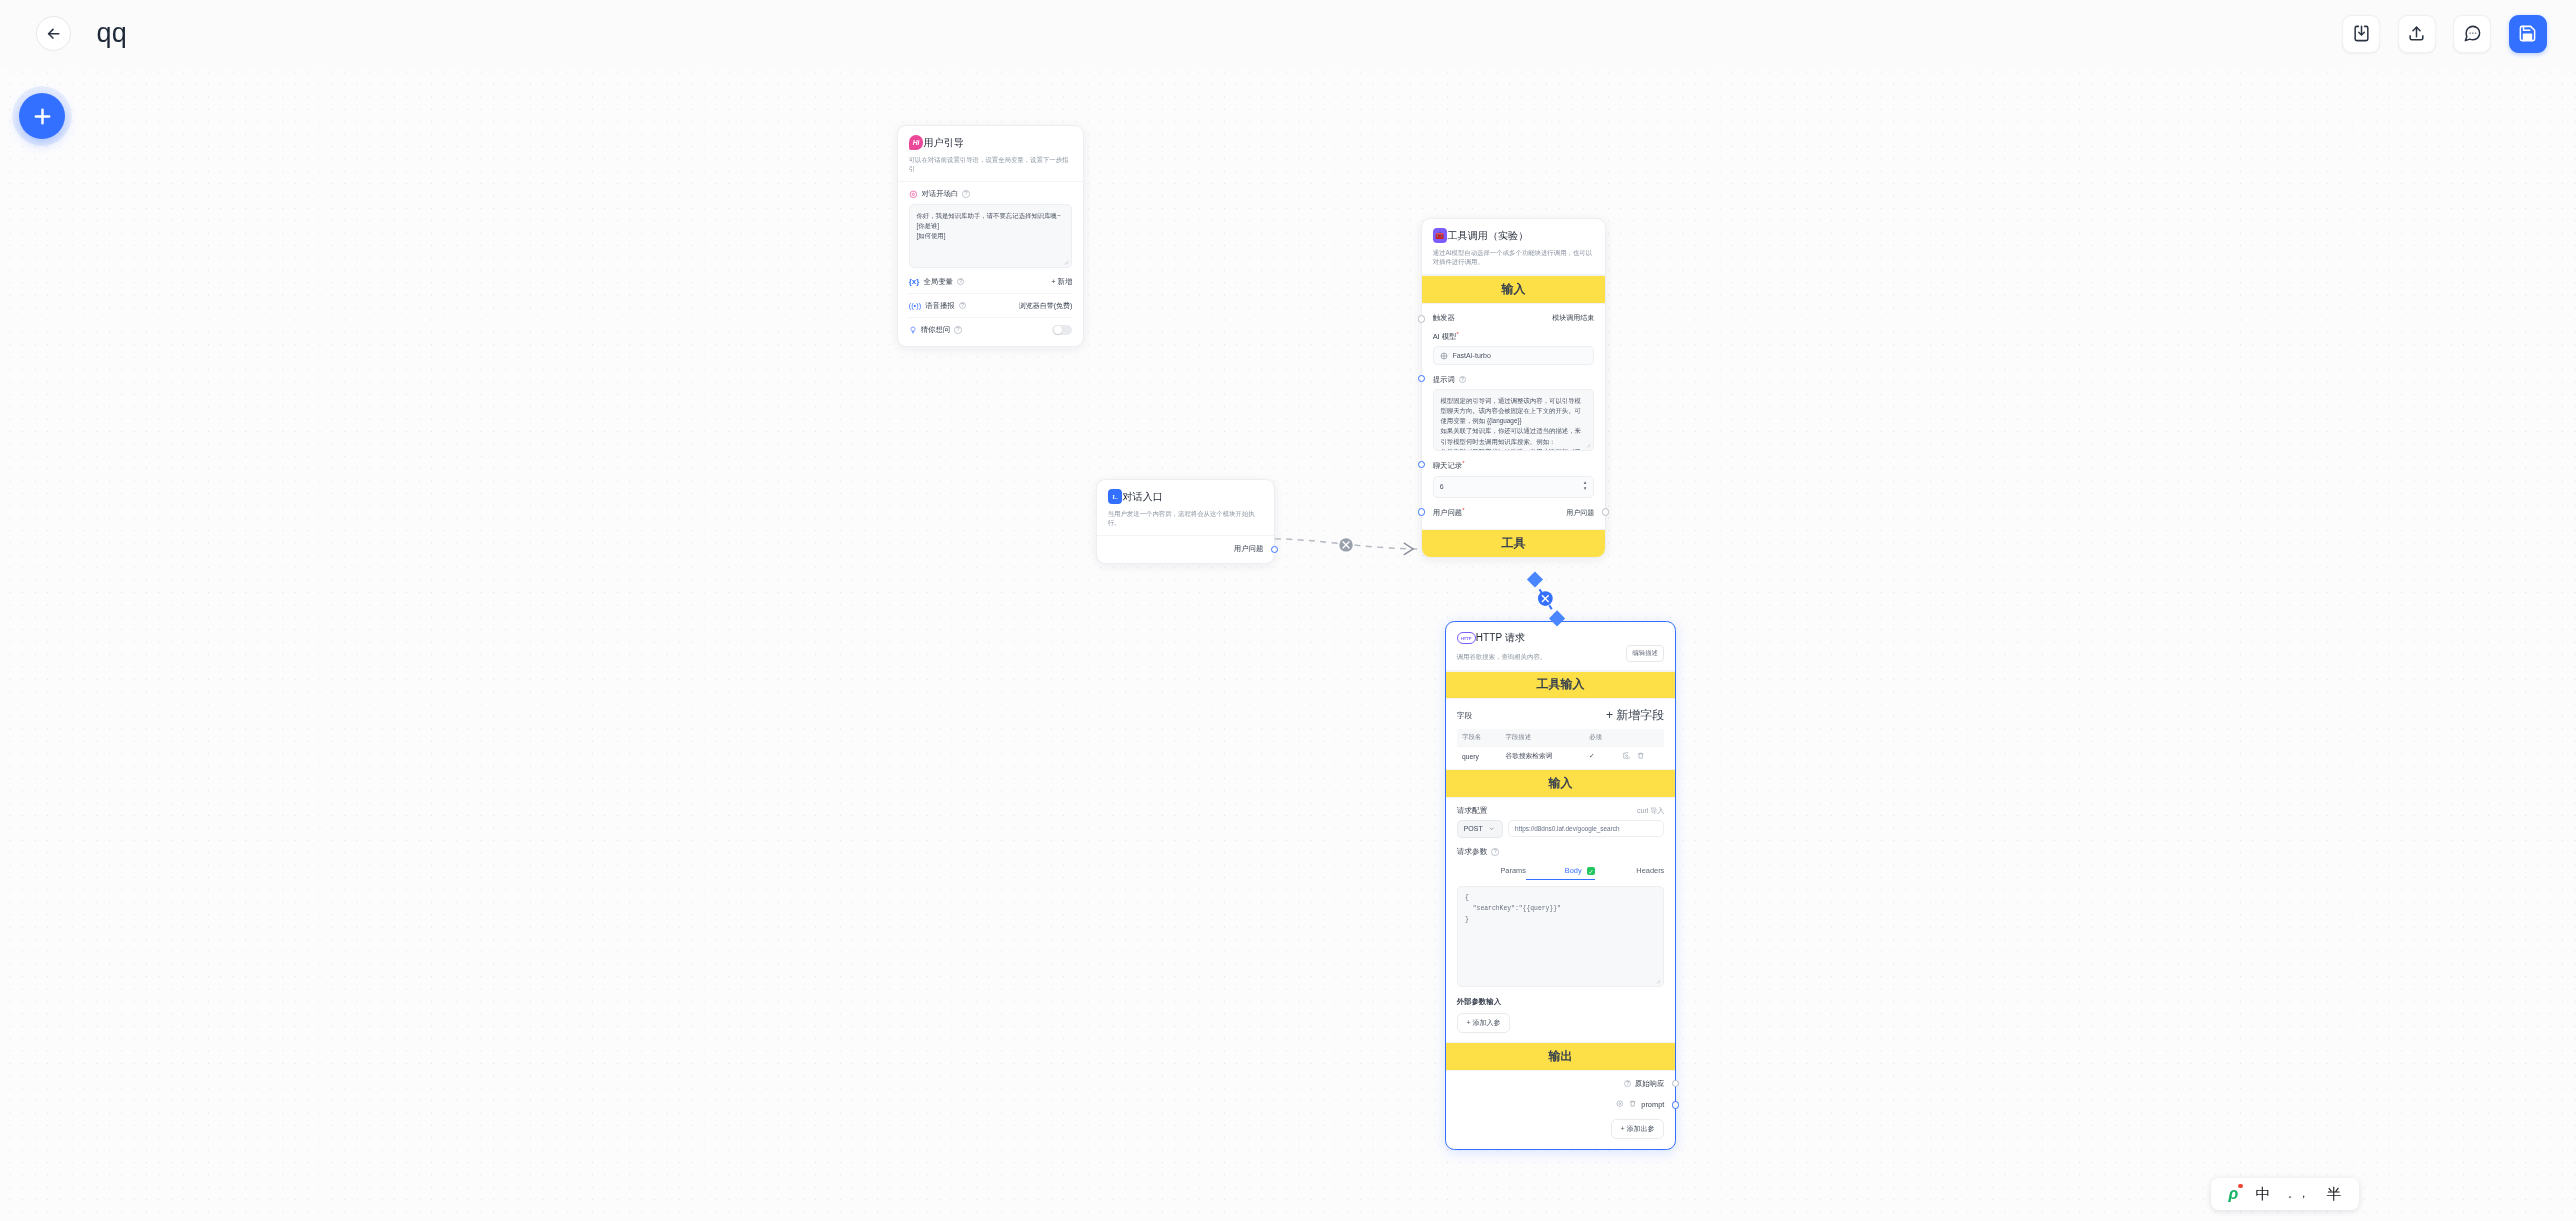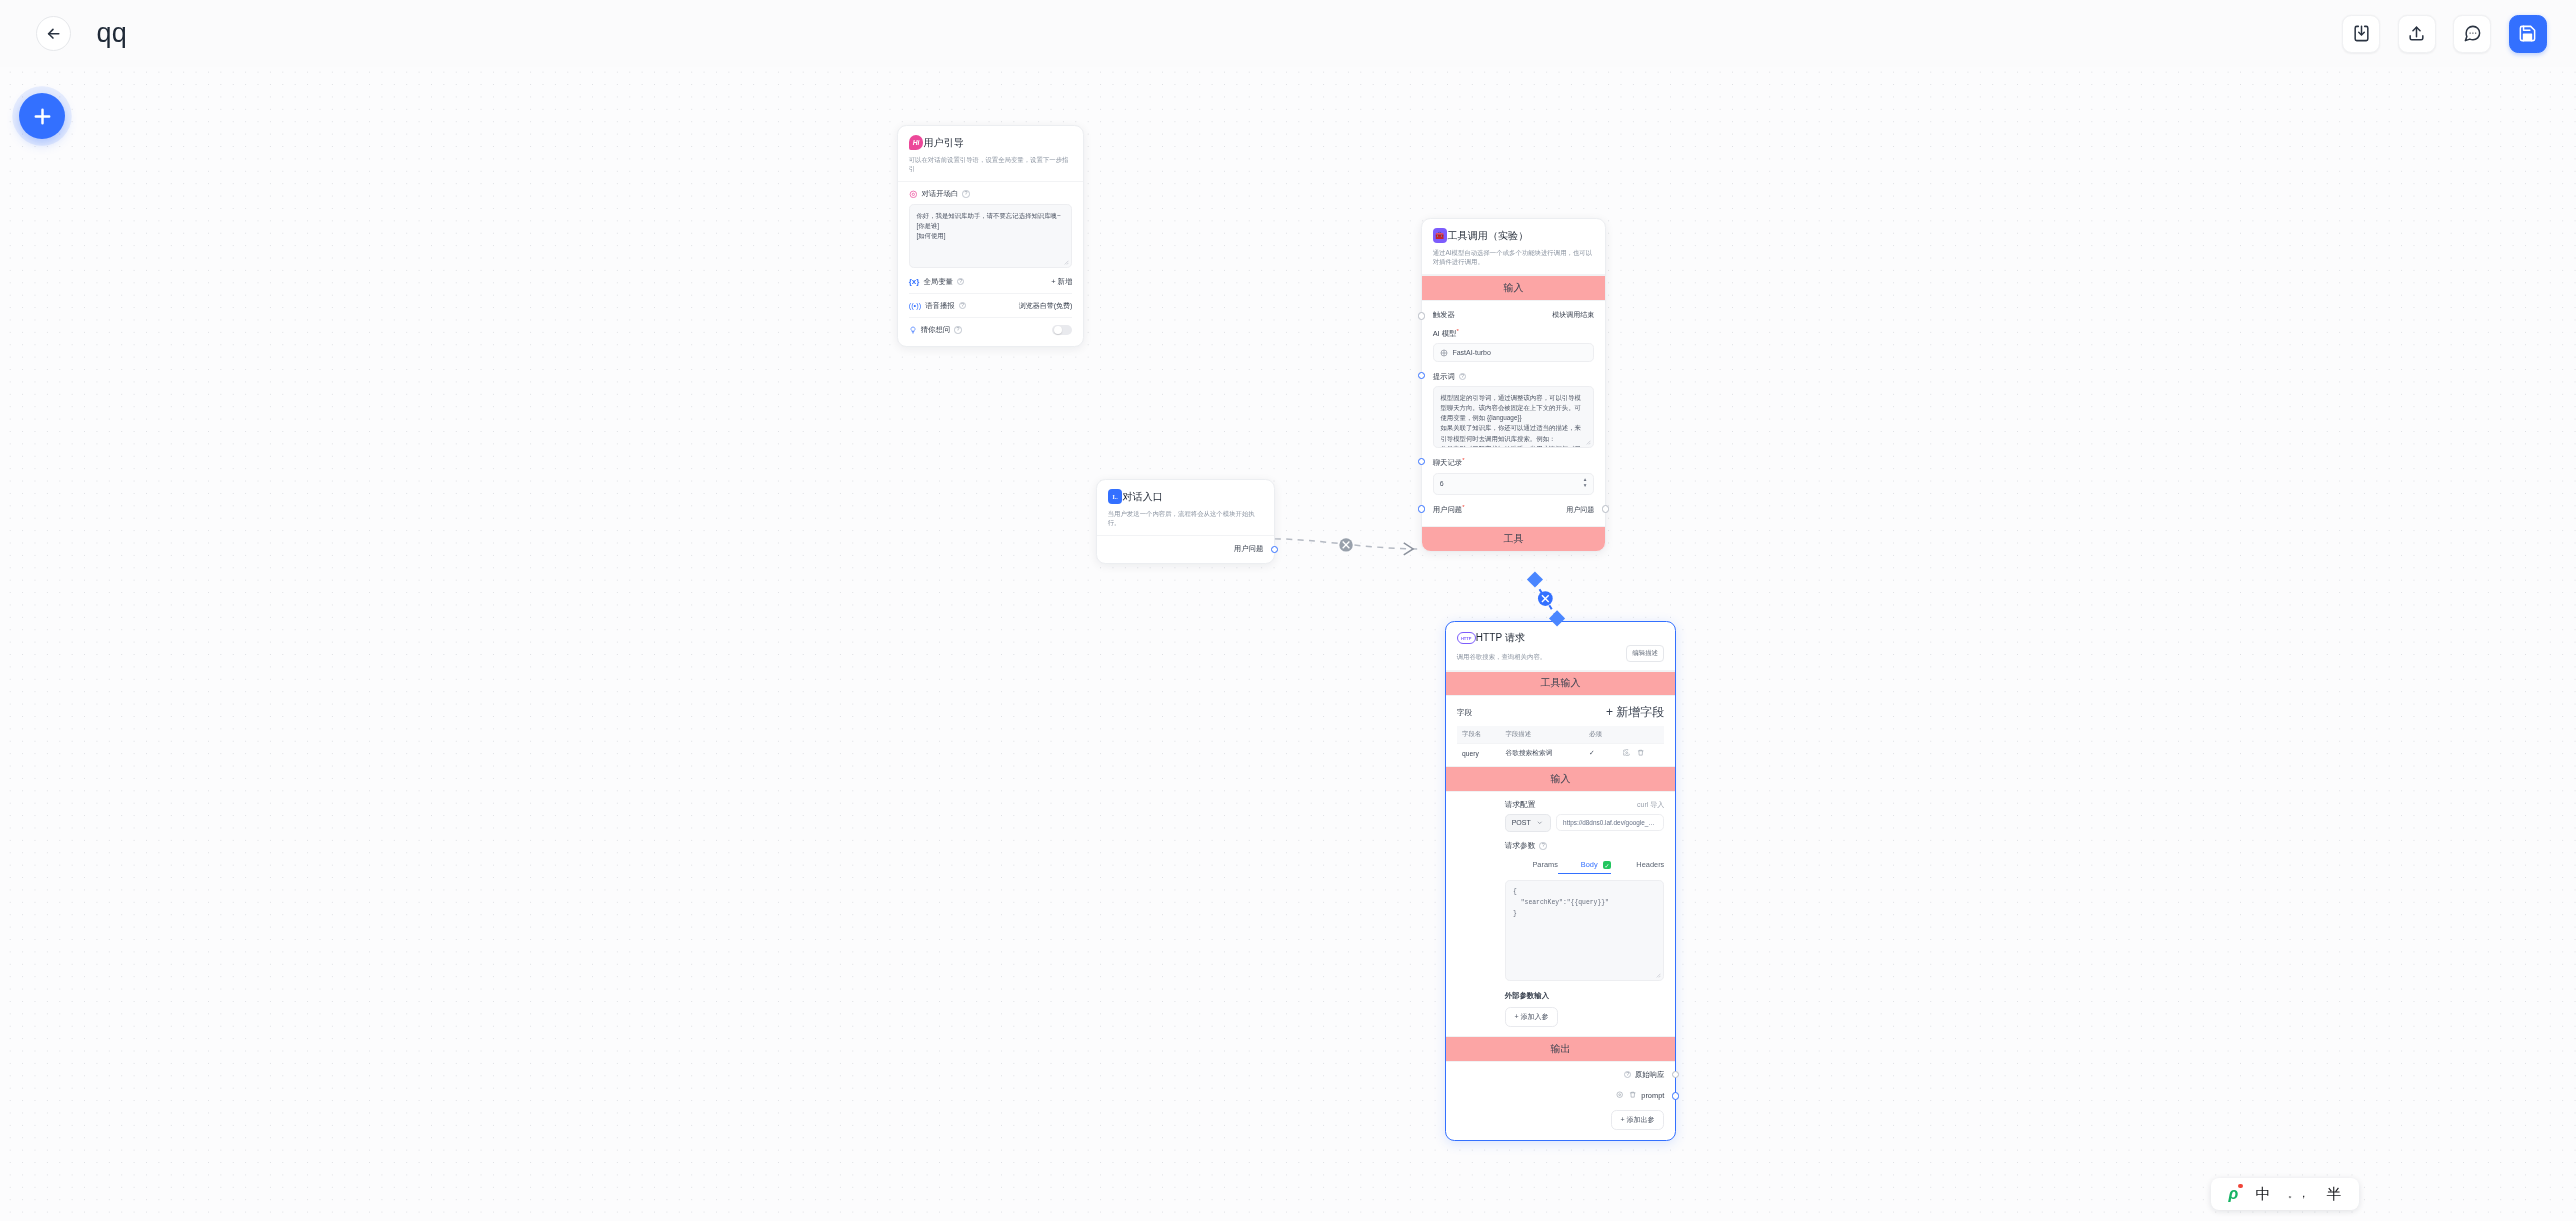--- a/index.html
+++ b/index.html
@@ -77,22 +77,22 @@
   .node-head { padding: 9.4px 10.7px 8px 10.7px; border-bottom: 0.7px solid #f2f3f5; }
   .node-title-row { display:flex; align-items:center; }
   .node-icon {
     width: 14.8px; height: 14.8px; border-radius: 4px;
     display:flex; align-items:center; justify-content:center;
     flex: 0 0 auto; font-size: 6.7px; font-weight: 700; color:#fff;
   }
   .node-title { font-size: 10px; font-weight: 500; color:#1b2330; letter-spacing:0.1px;}
   .node-desc { margin-top: 4.7px; font-size: 6.4px; color: #8a93a0; line-height: 1.45; }
   .sec-band {
-    background: #fca5a5; border-top: 0.7px solid #f1f2f4; border-bottom: 0.7px solid #f1f2f4;
-    text-align: center; font-size: 10px; color: #39414f; padding: 4.7px 0; font-weight:400;
+    background: #fde047; border-top: 0.7px solid #f1f2f4; border-bottom: 0.7px solid #f1f2f4;
+    text-align: center; font-size: 12px; color: #39414f; padding: 4.7px 0; font-weight:700;
   }
   .sec-band.bottom { border-bottom: none; }
   .node-body { padding: 8px 10.7px 9.4px 10.7px; }
   .row { display:flex; align-items:center; justify-content:space-between; margin: 6.7px 0; }
   .row-label { display:flex; align-items:center; gap:4px; font-size: 7.4px; color:#39414f; }
   .req { color:#f04438; font-size: 6px; vertical-align: super; }
   .help {
     display:inline-flex; align-items:center; justify-content:center;
     width: 7.4px; height: 7.4px; border-radius:50%;
     border: 0.7px solid #bfc5ce; color:#9aa1ad; font-size: 5.4px; line-height:1;
@@ -446,21 +446,21 @@
                 </svg>
               </span>
             </td>
           </tr>
         </tbody>
       </table>
     </div>
 
     <div class="sec-band">输入</div>
 
-    <div class="node-body" style="padding-top:6.7px;margin-left:48px;">
+    <div class="node-body" style="padding-top:6.7px;">
       <div class="row" style="margin:1.3px 0 4.7px 0;">
         <span style="font-size:7.7px;color:#39414f;">请求配置</span>
         <span class="link-btn" style="color:#9aa1ad;">curl 导入</span>
       </div>
       <div style="display:flex; gap:5.4px; align-items:center;">
         <div class="select">
           <span>POST</span>
           <svg viewBox="0 0 24 24" width="7.4" height="7.4" fill="none" stroke="#6b7280" stroke-width="2" style="margin-left:auto;">
             <path d="M6 9l6 6 6-6"></path>
           </svg>

